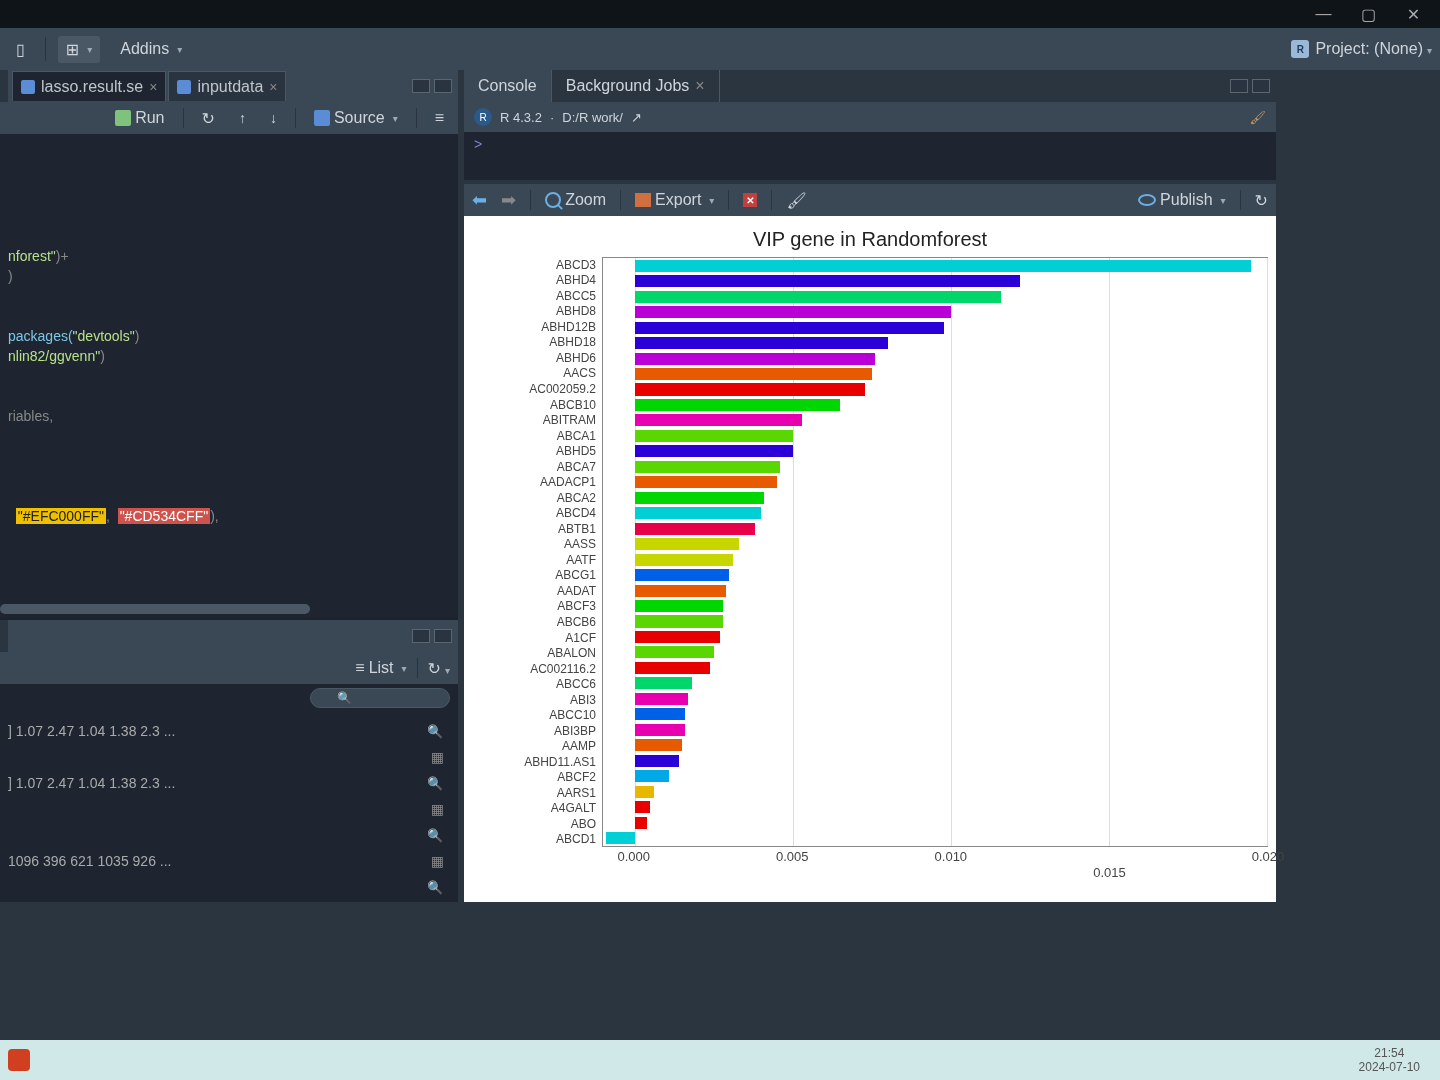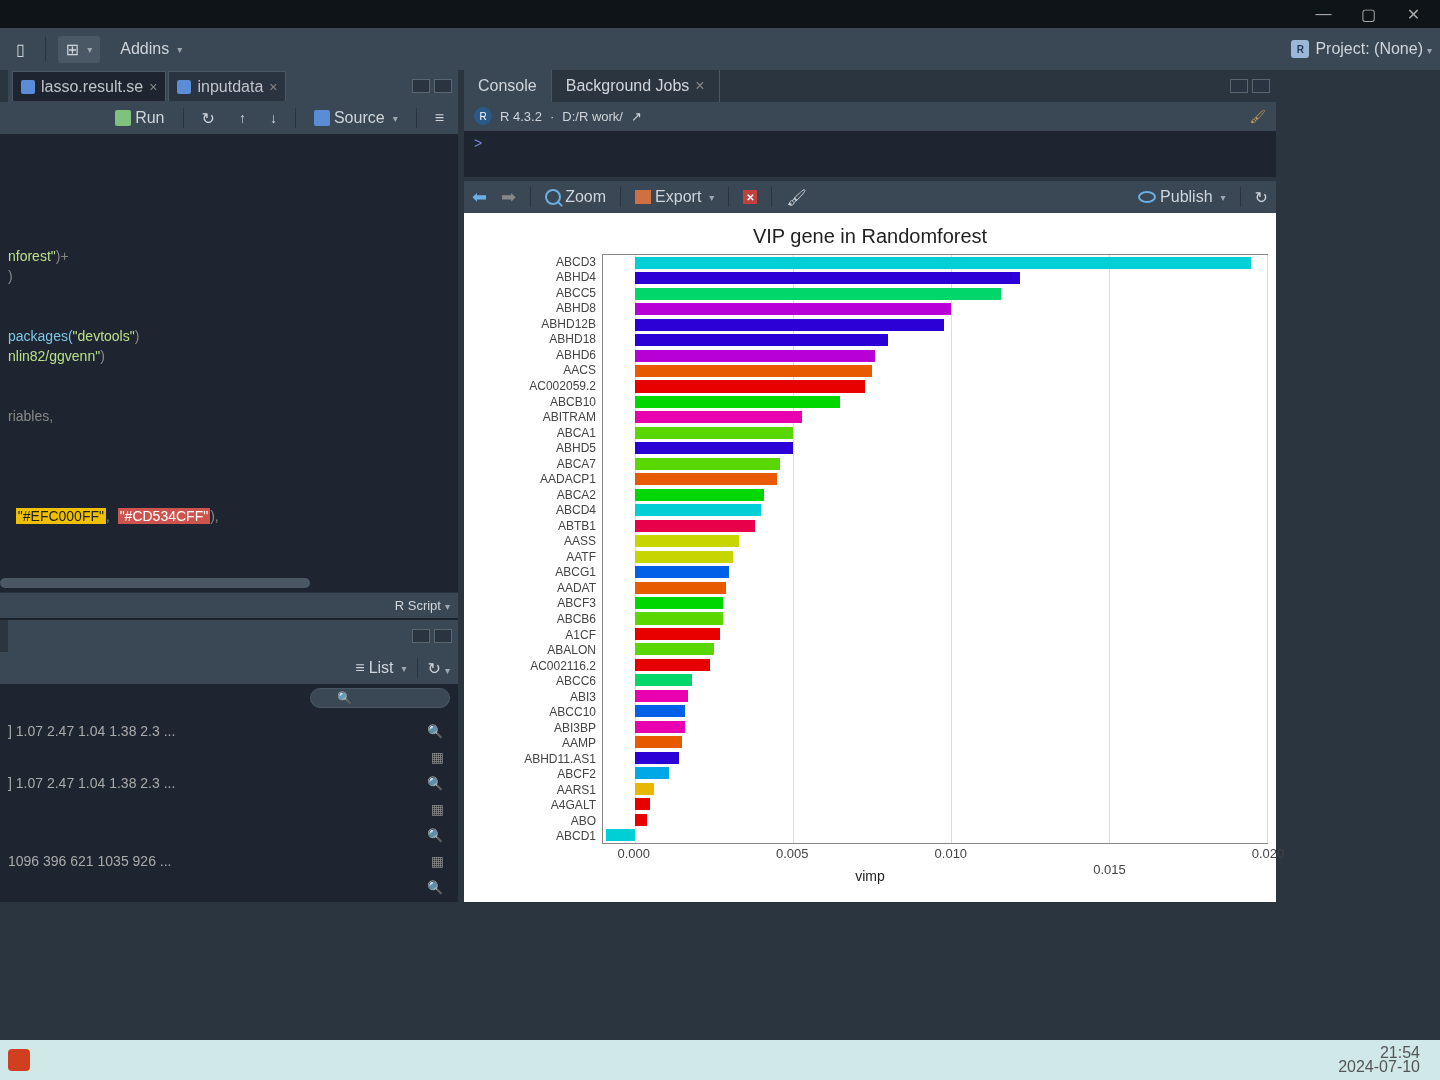--- a/index.html
+++ b/index.html
@@ -86,21 +86,21 @@
 .bar { height: 80%; }
 .grid-v { position: absolute; top: 0; bottom: 0; width: 1px; background: #ddd; }
 .x-axis-row { display: flex; height: 24px; align-items: flex-start; }
 .x-axis-row .xspace { width: 130px; }
 .x-axis { flex: 1; position: relative; font-size: 13px; color: #444; font-family: Arial; }
 .x-tick { position: absolute; top: 2px; transform: translateX(-50%); }
 .x-label { text-align: center; font-size: 14px; color: #222; font-family: Arial; }
 
 .taskbar { position: absolute; bottom: 0; left: 0; right: 0; height: 40px; background: #d0e8e8; display: flex; align-items: center; padding: 0 8px; }
 .taskbar-ic { width: 22px; height: 22px; background: #d04020; border-radius: 4px; margin-right: 6px; }
-.clock { margin-left: auto; font-size: 16px; color: #555; text-align: right; line-height: 14px; padding-right: 12px; }
+.clock { margin-left: auto; font-size: 12px; color: #555; text-align: center; line-height: 14px; padding-right: 12px; }
 </style>
 </head>
 <body>
 
 <div class="titlebar">
   <div class="win-btn">—</div>
   <div class="win-btn">▢</div>
   <div class="win-btn">✕</div>
 </div>
 
@@ -166,23 +166,20 @@
       <div class="line"> </div>
       <div class="line"><span class="op">riables,</span></div>
       <div class="line"> </div>
       <div class="line"> </div>
       <div class="line"> </div>
       <div class="line"> </div>
       <div class="line">  <span class="hex1">"#EFC000FF"</span><span class="op">,  </span><span class="hex2">"#CD534CFF"</span><span class="op">),</span></div>
       <div class="scrollbar-h">
         <div class="scroll-thumb-h"></div>
       </div>
-    </div>
-    <div class="status-bar">
-      <span class="lang-badge dropdown-caret">R Script</span>
     </div>
 
     <div class="env-pane">
       <div class="pane-tabs" style="justify-content:flex-end">
         <div class="pane-controls">
           <div class="pane-min"></div>
           <div class="pane-max"></div>
         </div>
       </div>
       <div class="env-toolbar">
@@ -427,21 +424,20 @@
         <div class="x-axis-row">
           <div class="xspace"></div>
           <div class="x-axis" id="x-axis">
               <div class="x-tick" style="left: 4.7619%;">0.000</div>
               <div class="x-tick" style="left: 28.5714%;">0.005</div>
               <div class="x-tick" style="left: 52.381%;">0.010</div>
               <div class="x-tick" style="left: 76.1905%; margin-top: 16px;">0.015</div>
               <div class="x-tick" style="left: 100%;">0.020</div>
             </div>
         </div>
-        <div class="x-label">vimp</div>
       </div>
     </div>
   </div>
 </div>
 
 <div class="taskbar">
   <div class="taskbar-ic"></div>
   <div class="clock">
     <div>21:54</div>
     <div>2024-07-10</div>

